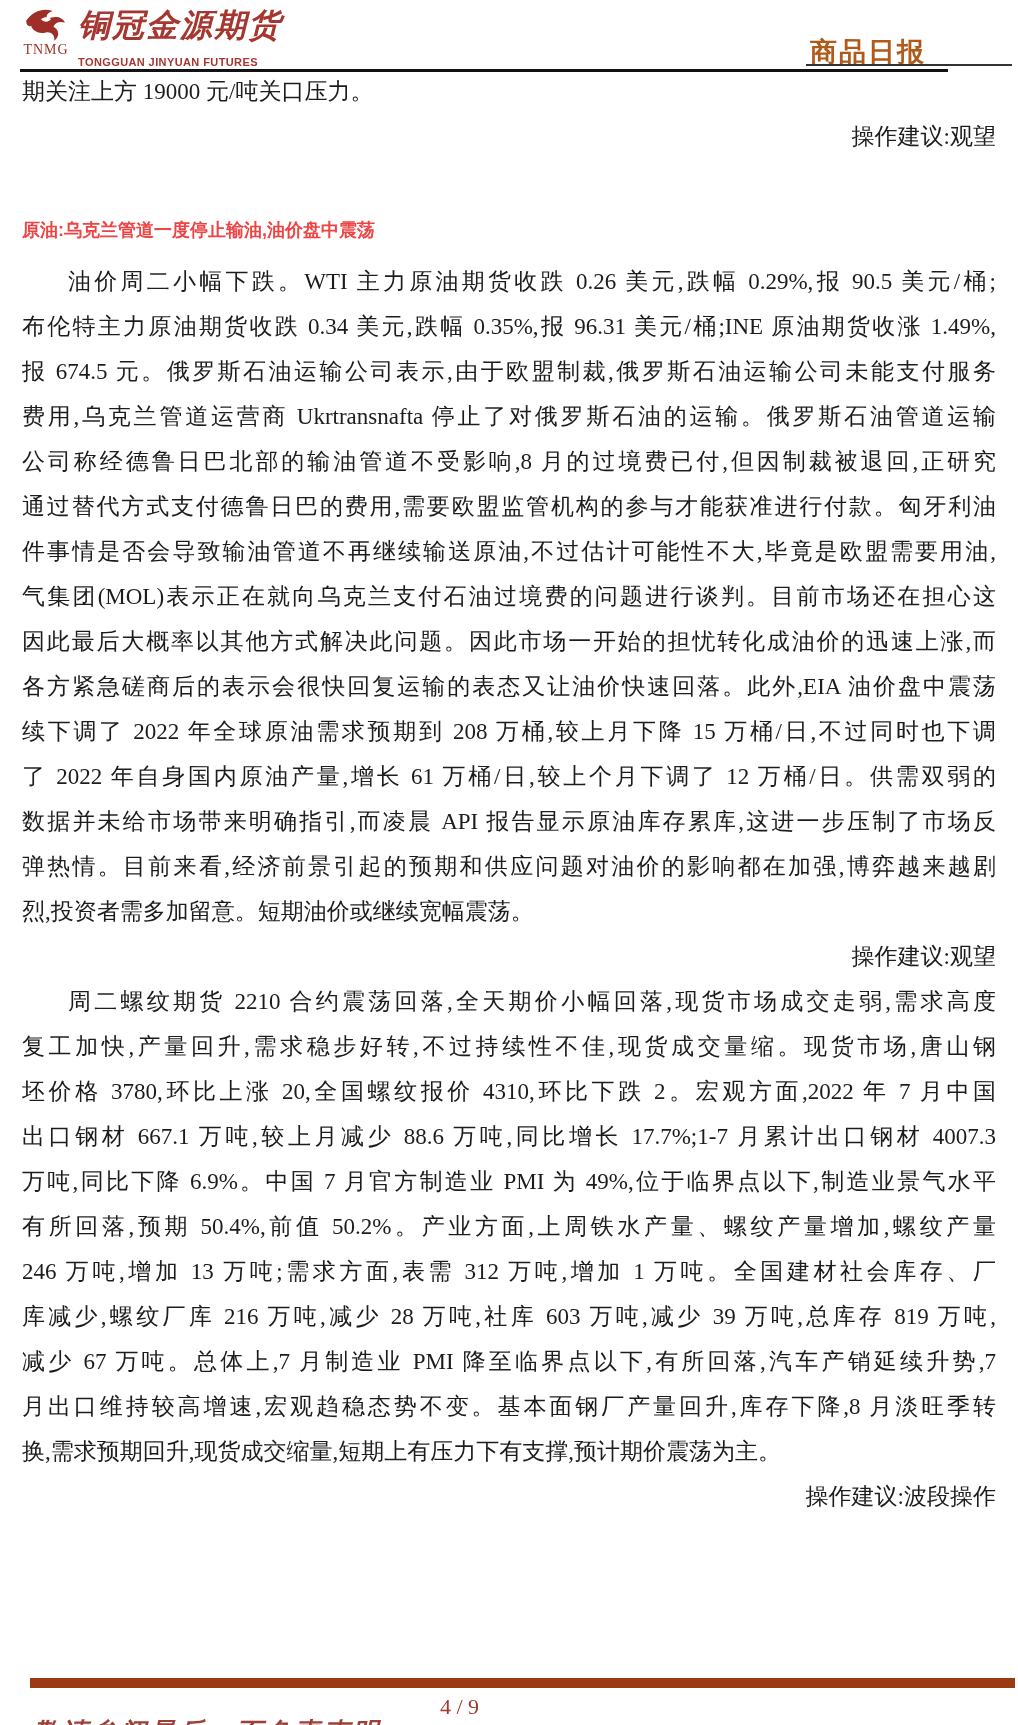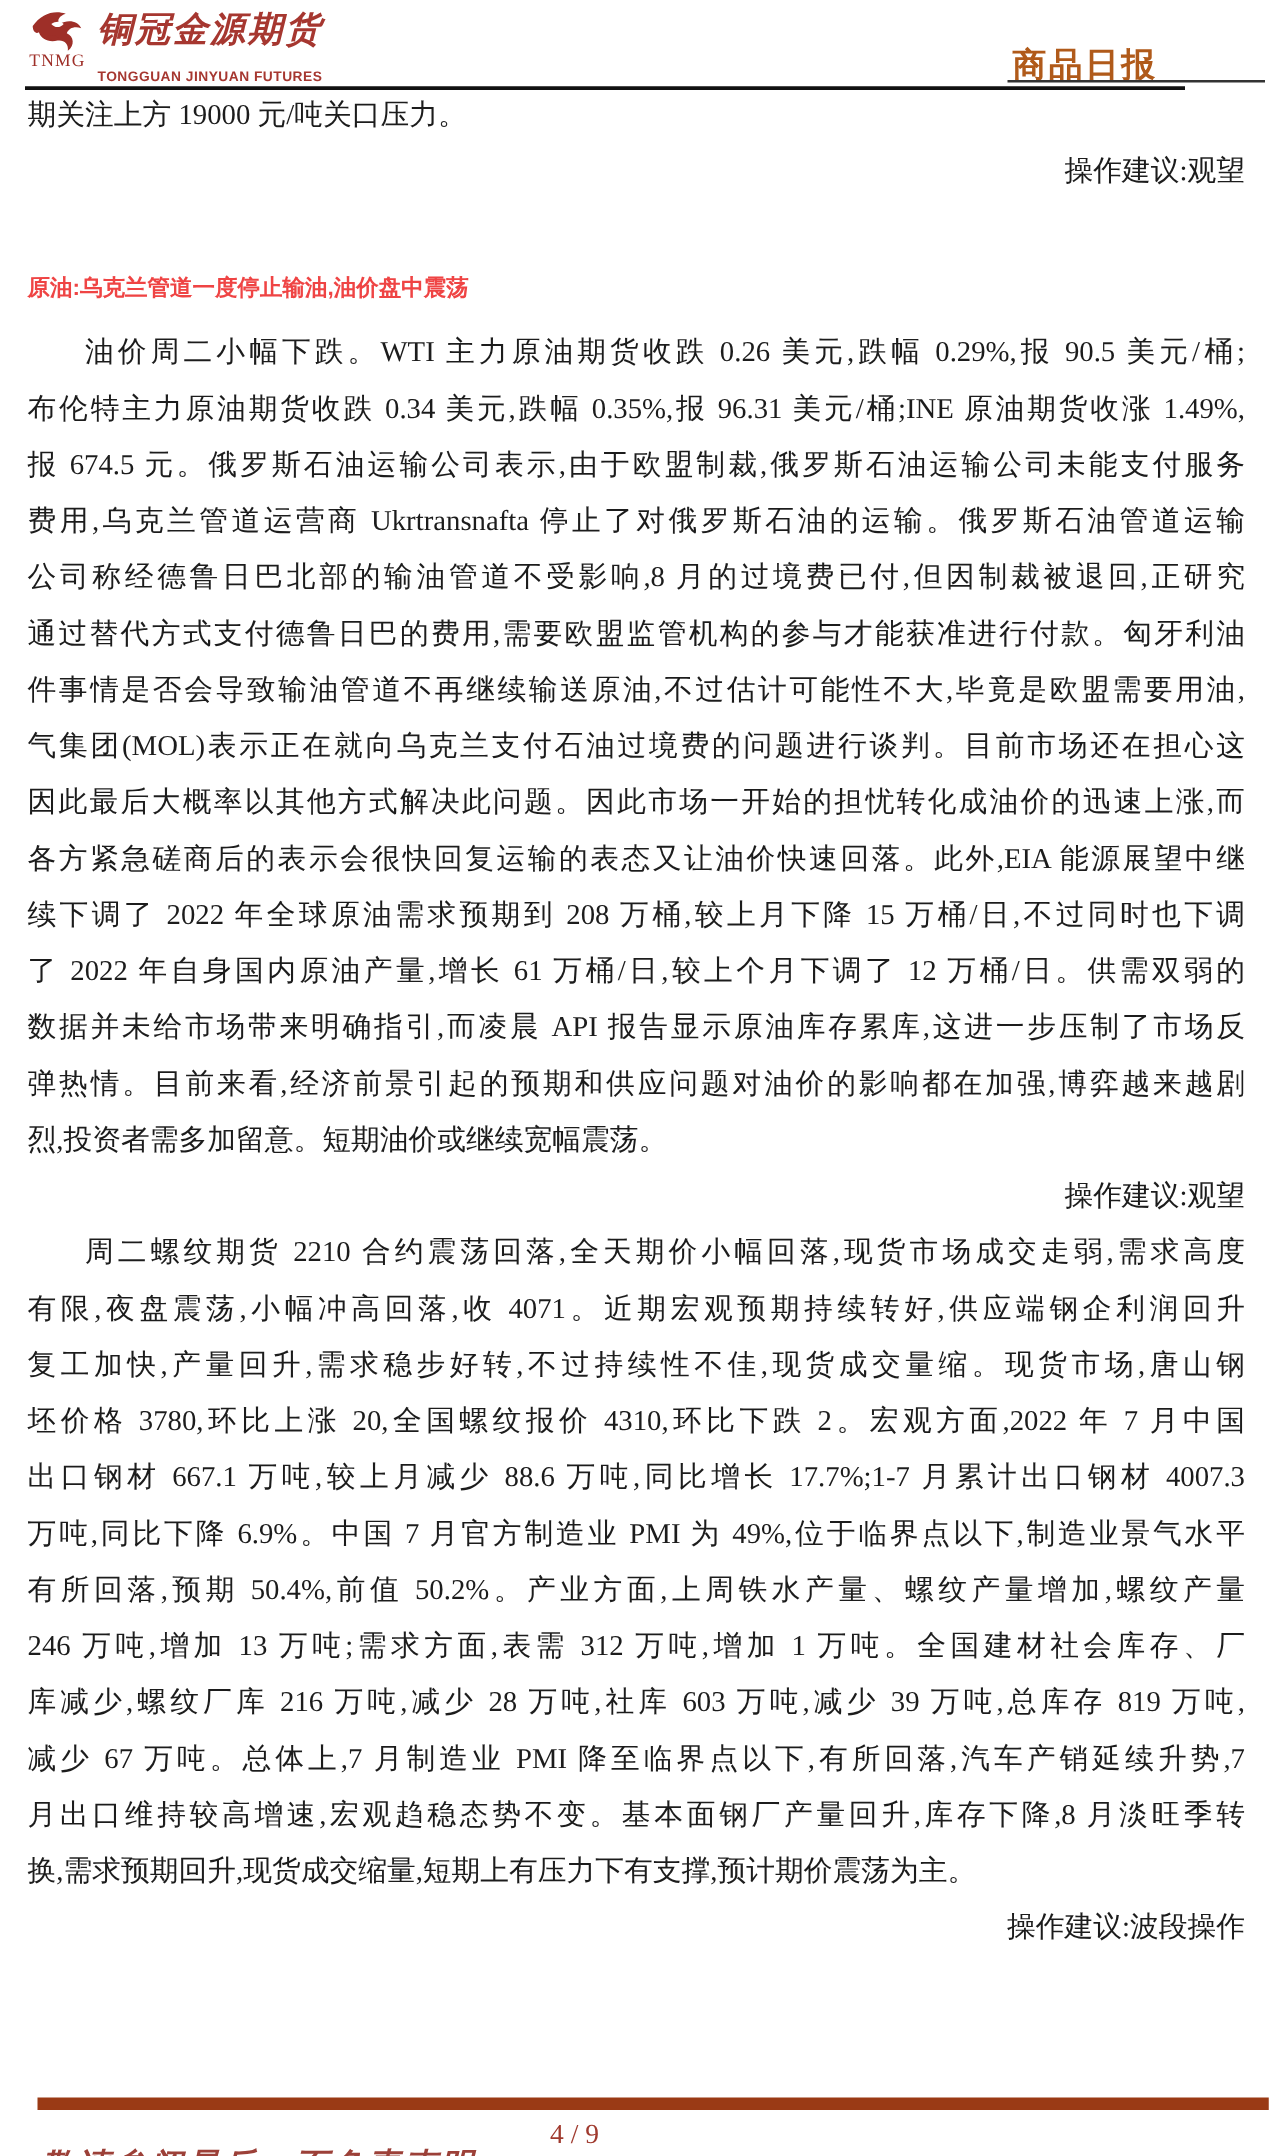--- a/index.html
+++ b/index.html
@@ -17,21 +17,21 @@
   .logo-mark svg { display:block; margin:0 auto; }
   .logo-abbr {
     display:block; margin-top:-2px;
     font-family:"Liberation Serif","DejaVu Serif",serif;
     font-size:14px; letter-spacing:1px; color:#9e2f28;
   }
   .logo-names { position:absolute; left:78px; top:10px; }
   .logo-cn {
     font-family:"Liberation Serif","DejaVu Serif",serif;
     font-weight:bold; font-style:italic;
-    font-size:28px; letter-spacing:2px; color:#a63730; line-height:30px;
+    font-size:32px; letter-spacing:2px; color:#a63730; line-height:30px;
   }
   .logo-en {
     font-family:"Liberation Sans","DejaVu Sans",sans-serif;
     font-weight:bold; font-size:11px; letter-spacing:0.4px; color:#a63730; margin-top:16px;
   }
   .report-type {
     position:absolute; left:810px; top:34px;
     font-family:"Liberation Sans","DejaVu Sans",sans-serif;
     font-weight:bold; font-size:27px; color:#b05a1a; letter-spacing:2px;
   }
@@ -98,31 +98,30 @@
         <h2 class="sec-title">原油:乌克兰管道一度停止输油,油价盘中震荡</h2>
         <div class="line fill indent">油价周二小幅下跌。WTI 主力原油期货收跌 0.26 美元,跌幅 0.29%,报 90.5 美元/桶;</div>
         <div class="line fill">布伦特主力原油期货收跌 0.34 美元,跌幅 0.35%,报 96.31 美元/桶;INE 原油期货收涨 1.49%,</div>
         <div class="line fill">报 674.5 元。俄罗斯石油运输公司表示,由于欧盟制裁,俄罗斯石油运输公司未能支付服务</div>
         <div class="line fill">费用,乌克兰管道运营商 Ukrtransnafta 停止了对俄罗斯石油的运输。俄罗斯石油管道运输</div>
         <div class="line fill">公司称经德鲁日巴北部的输油管道不受影响,8 月的过境费已付,但因制裁被退回,正研究</div>
         <div class="line fill">通过替代方式支付德鲁日巴的费用,需要欧盟监管机构的参与才能获准进行付款。匈牙利油</div>
         <div class="line fill">件事情是否会导致输油管道不再继续输送原油,不过估计可能性不大,毕竟是欧盟需要用油,</div>
         <div class="line fill">气集团(MOL)表示正在就向乌克兰支付石油过境费的问题进行谈判。目前市场还在担心这</div>
         <div class="line fill">因此最后大概率以其他方式解决此问题。因此市场一开始的担忧转化成油价的迅速上涨,而</div>
-        <div class="line fill">各方紧急磋商后的表示会很快回复运输的表态又让油价快速回落。此外,EIA 能源展望中继</div>
+        <div class="line fill">各方紧急磋商后的表示会很快回复运输的表态又让油价快速回落。此外,EIA 油价盘中震荡</div>
         <div class="line fill">续下调了 2022 年全球原油需求预期到 208 万桶,较上月下降 15 万桶/日,不过同时也下调</div>
         <div class="line fill">了 2022 年自身国内原油产量,增长 61 万桶/日,较上个月下调了 12 万桶/日。供需双弱的</div>
         <div class="line fill">数据并未给市场带来明确指引,而凌晨 API 报告显示原油库存累库,这进一步压制了市场反</div>
         <div class="line fill">弹热情。目前来看,经济前景引起的预期和供应问题对油价的影响都在加强,博弈越来越剧</div>
         <div class="line">烈,投资者需多加留意。短期油价或继续宽幅震荡。</div>
         <div class="line advice indent">操作建议:观望</div>
       </section>
       <section>
         <div class="line fill indent">周二螺纹期货 2210 合约震荡回落,全天期价小幅回落,现货市场成交走弱,需求高度</div>
-        <div class="line fill">有限,夜盘震荡,小幅冲高回落,收 4071。近期宏观预期持续转好,供应端钢企利润回升</div>
         <div class="line fill">复工加快,产量回升,需求稳步好转,不过持续性不佳,现货成交量缩。现货市场,唐山钢</div>
         <div class="line fill">坯价格 3780,环比上涨 20,全国螺纹报价 4310,环比下跌 2。宏观方面,2022 年 7 月中国</div>
         <div class="line fill">出口钢材 667.1 万吨,较上月减少 88.6 万吨,同比增长 17.7%;1-7 月累计出口钢材 4007.3</div>
         <div class="line fill">万吨,同比下降 6.9%。中国 7 月官方制造业 PMI 为 49%,位于临界点以下,制造业景气水平</div>
         <div class="line fill">有所回落,预期 50.4%,前值 50.2%。产业方面,上周铁水产量、螺纹产量增加,螺纹产量</div>
         <div class="line fill">246 万吨,增加 13 万吨;需求方面,表需 312 万吨,增加 1 万吨。全国建材社会库存、厂</div>
         <div class="line fill">库减少,螺纹厂库 216 万吨,减少 28 万吨,社库 603 万吨,减少 39 万吨,总库存 819 万吨,</div>
         <div class="line fill">减少 67 万吨。总体上,7 月制造业 PMI 降至临界点以下,有所回落,汽车产销延续升势,7</div>
         <div class="line fill">月出口维持较高增速,宏观趋稳态势不变。基本面钢厂产量回升,库存下降,8 月淡旺季转</div>
         <div class="line">换,需求预期回升,现货成交缩量,短期上有压力下有支撑,预计期价震荡为主。</div>

